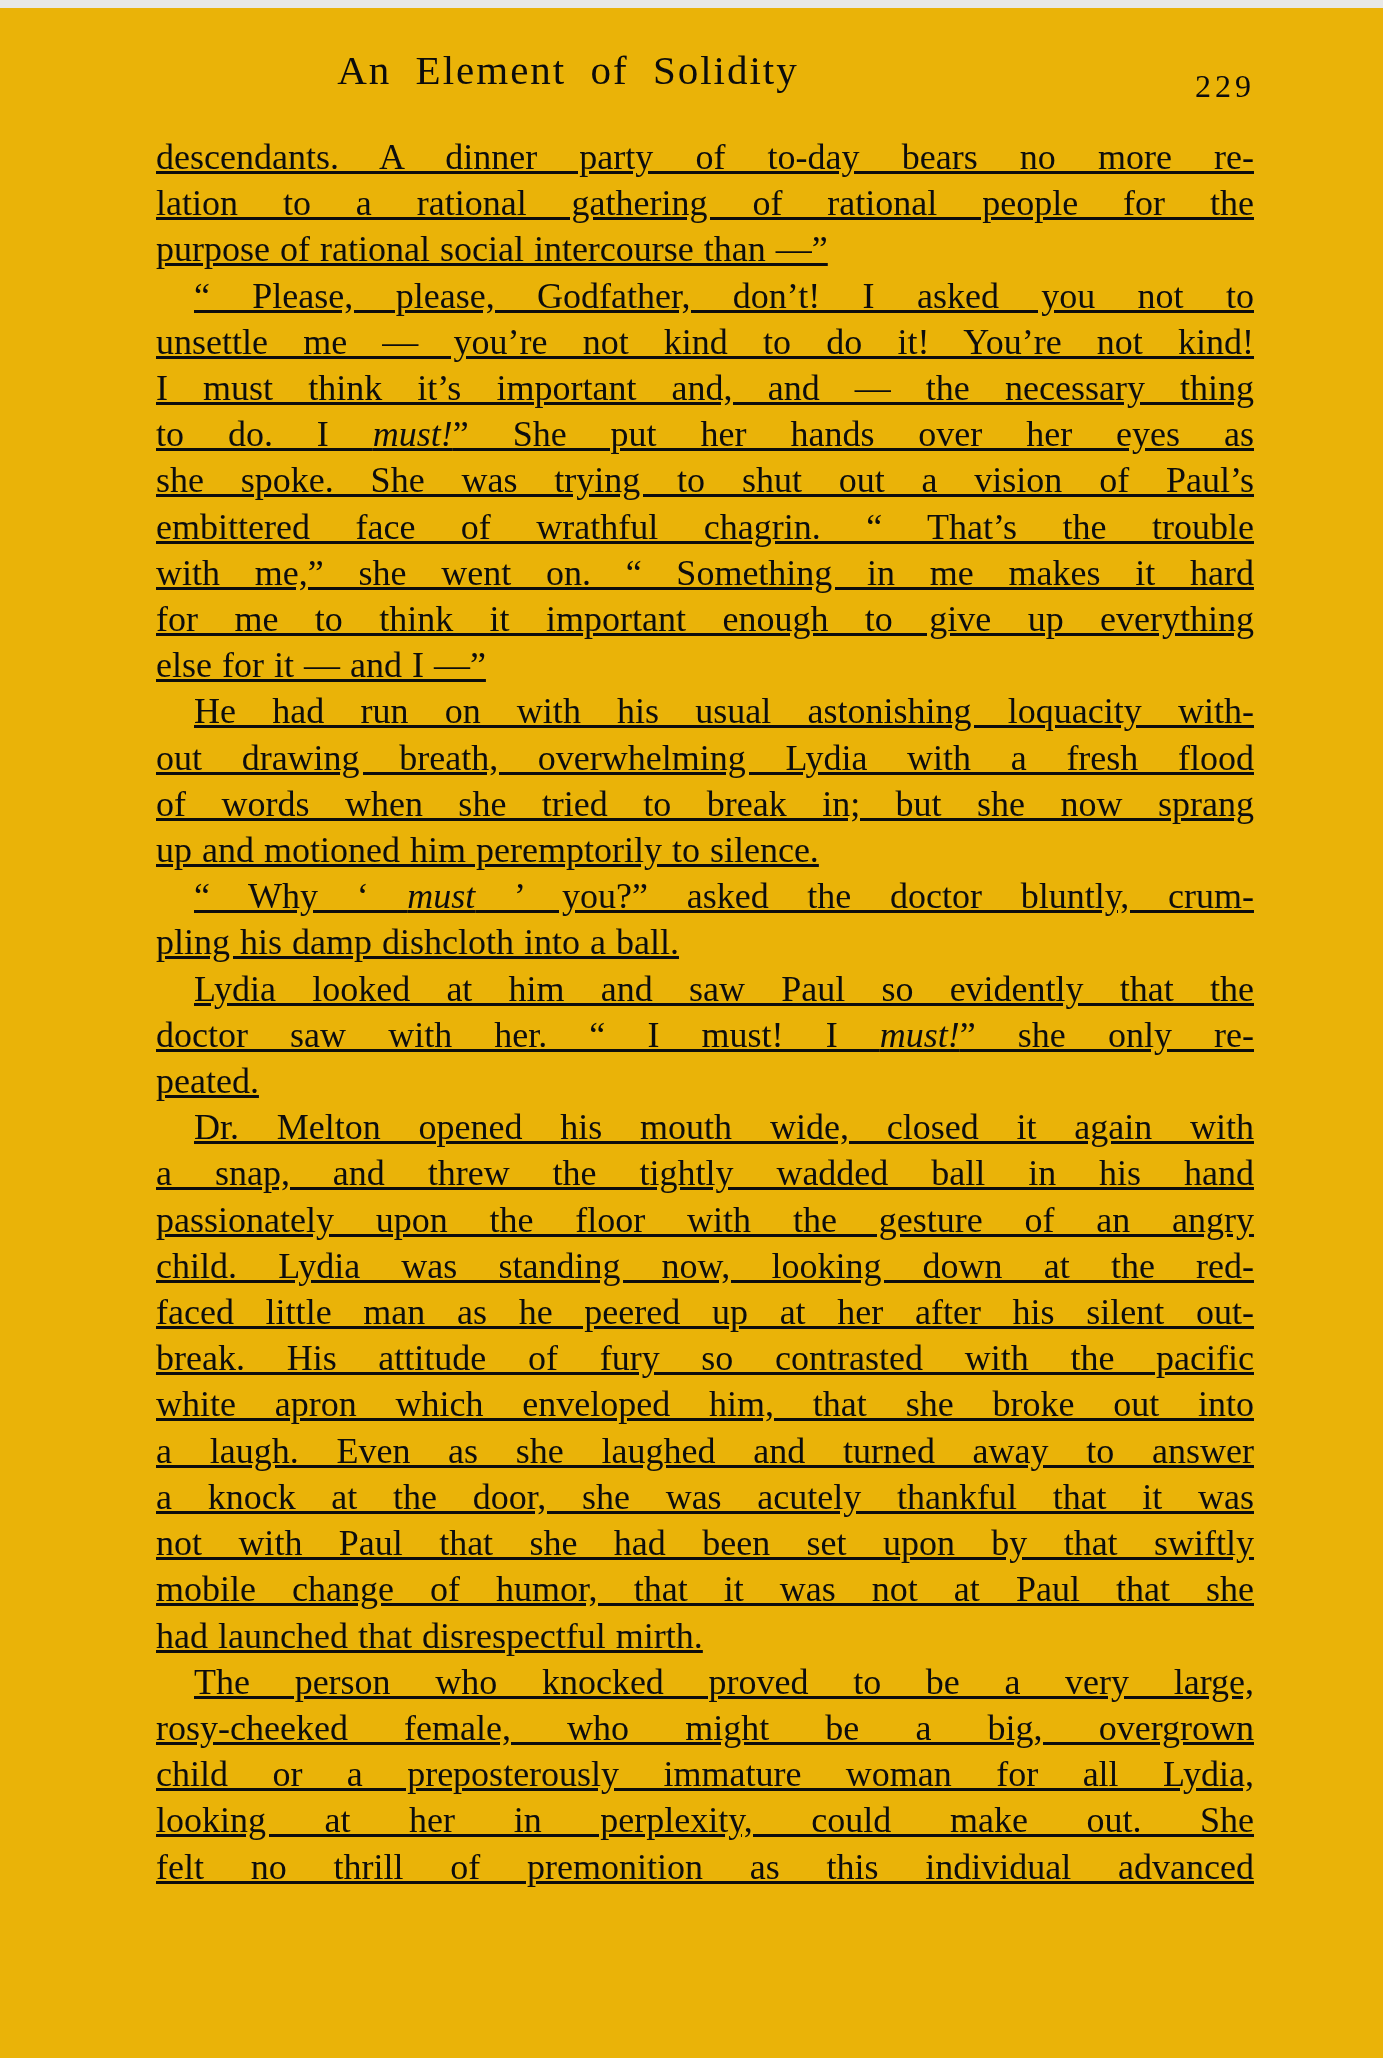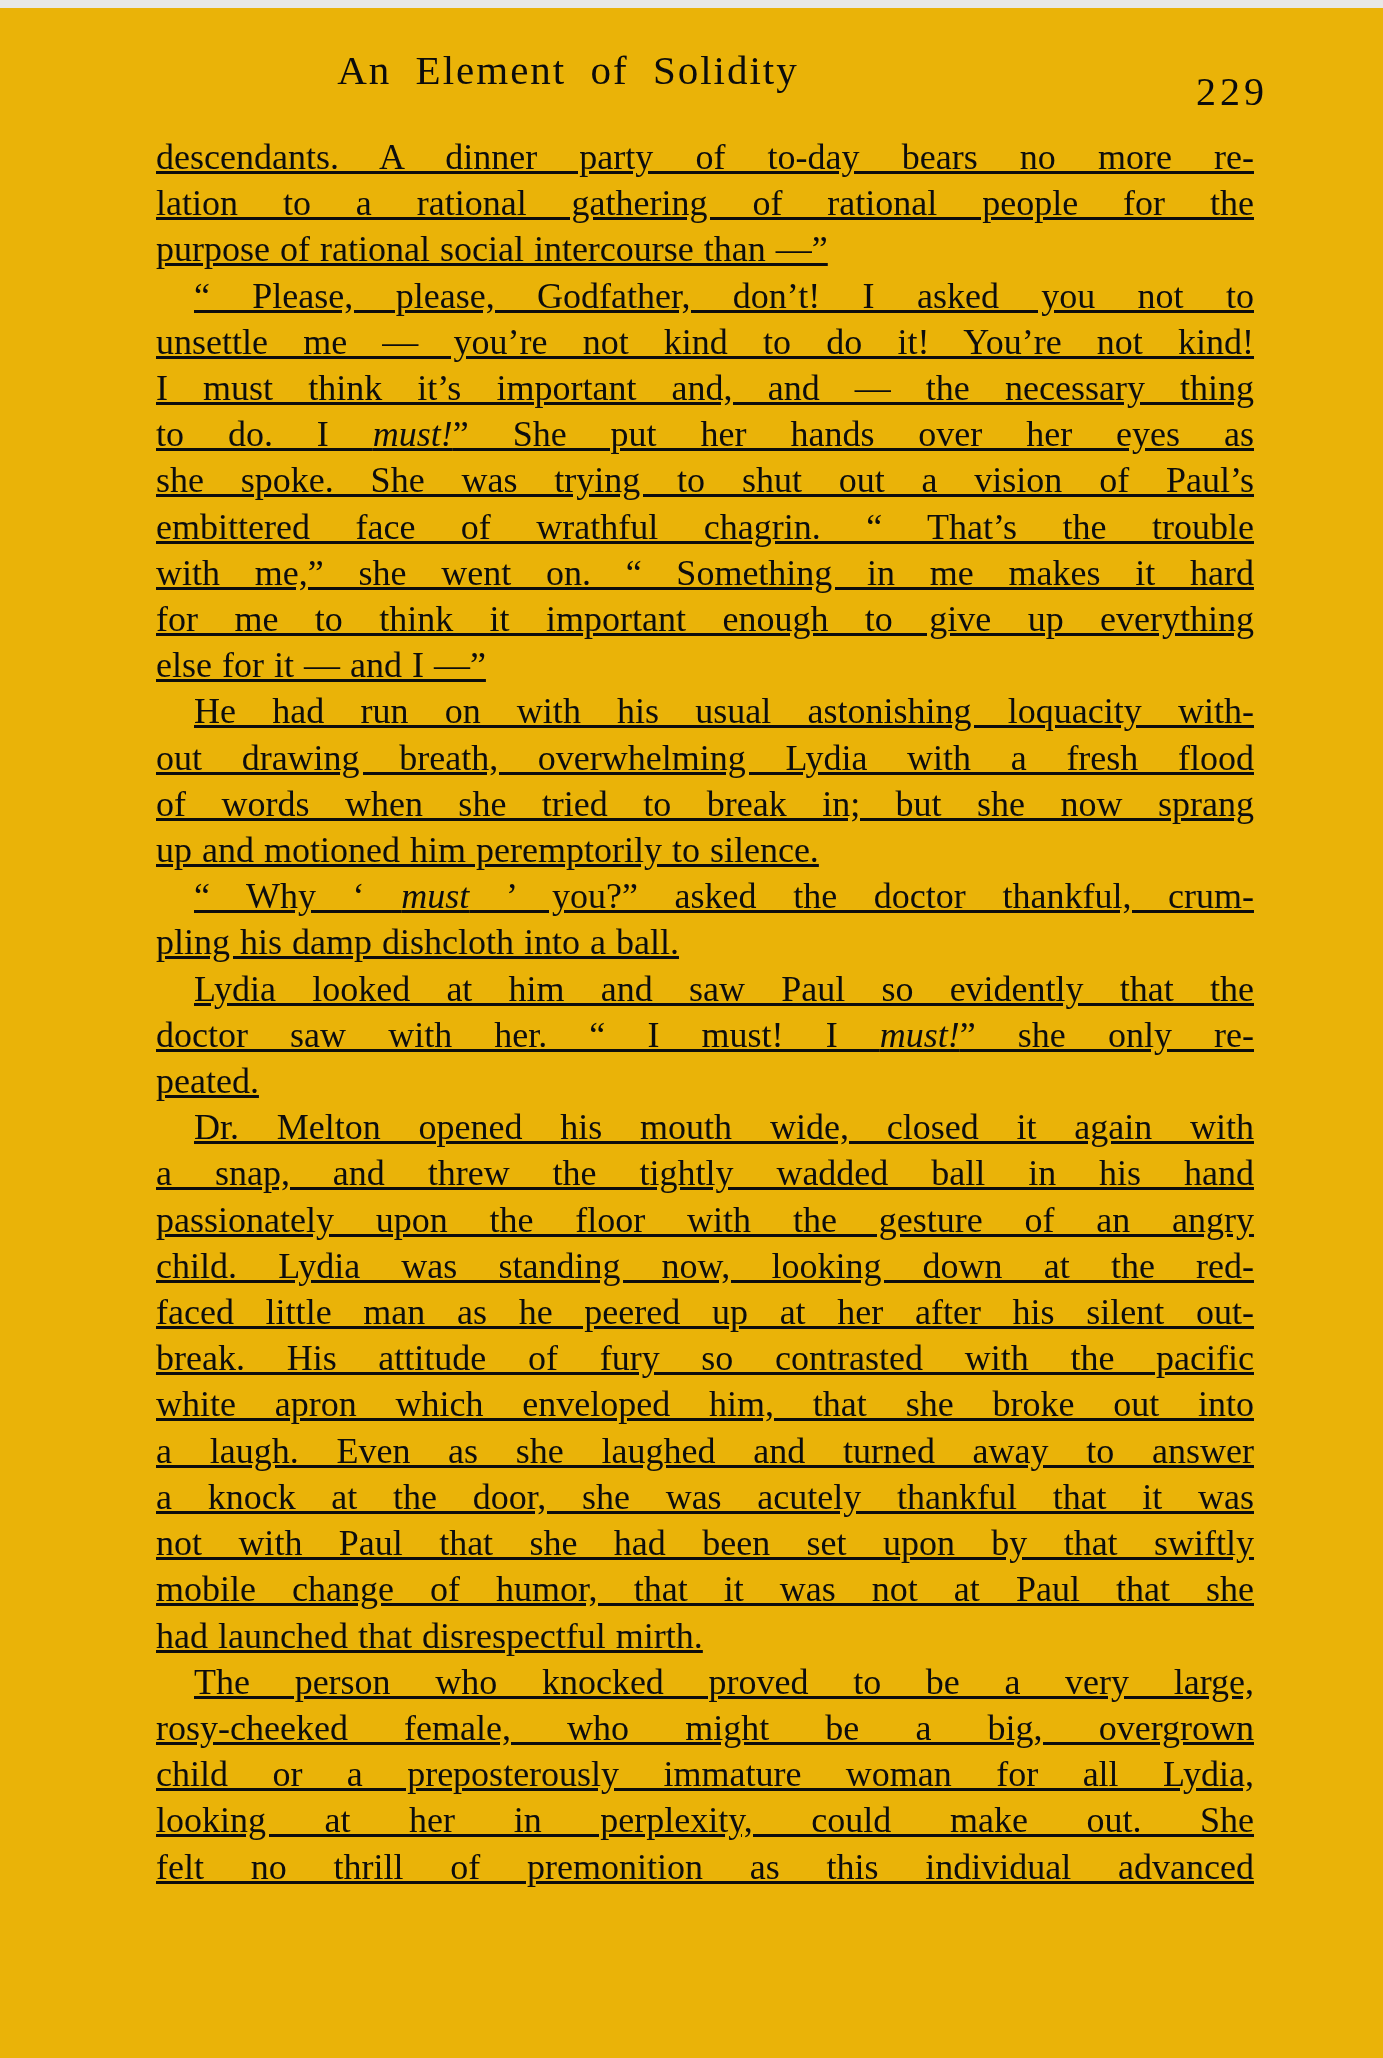--- a/index.html
+++ b/index.html
@@ -24,22 +24,22 @@
     transform: translateX(-50%);
     font-size: 41px;
     letter-spacing: 2px;
     word-spacing: 12px;
     white-space: nowrap;
     color: #0c0c0c;
   }
   .page-number {
     position: absolute;
     top: 60px;
-    right: 115px;
-    font-size: 40px;
+    right: 128px;
+    font-size: 32px;
     letter-spacing: 4px;
     color: #0c0c0c;
   }
   .text-block {
     position: absolute;
     top: 126px;
     left: 156px;
     width: 1098px;
     font-size: 36px;
     line-height: 46.2px;
@@ -79,21 +79,21 @@
         <div class="line"><span>for me to think it important enough to give up everything</span></div>
         <div class="line last"><span>else for it — and I —”</span></div>
       </div>
       <div class="paragraph indent">
         <div class="line"><span>He had run on with his usual astonishing loquacity with-</span></div>
         <div class="line"><span>out drawing breath, overwhelming Lydia with a fresh flood</span></div>
         <div class="line"><span>of words when she tried to break in; but she now sprang</span></div>
         <div class="line last"><span>up and motioned him peremptorily to silence.</span></div>
       </div>
       <div class="paragraph indent">
-        <div class="line"><span>“ Why ‘ </span><i>must</i><span> ’ you?” asked the doctor thankful, crum-</span></div>
+        <div class="line"><span>“ Why ‘ </span><i>must</i><span> ’ you?” asked the doctor bluntly, crum-</span></div>
         <div class="line last"><span>pling his damp dishcloth into a ball.</span></div>
       </div>
       <div class="paragraph indent">
         <div class="line"><span>Lydia looked at him and saw Paul so evidently that the</span></div>
         <div class="line"><span>doctor saw with her.  “ I must!  I </span><i>must!</i><span>” she only re-</span></div>
         <div class="line last"><span>peated.</span></div>
       </div>
       <div class="paragraph indent">
         <div class="line"><span>Dr. Melton opened his mouth wide, closed it again with</span></div>
         <div class="line"><span>a snap, and threw the tightly wadded ball in his hand</span></div>

